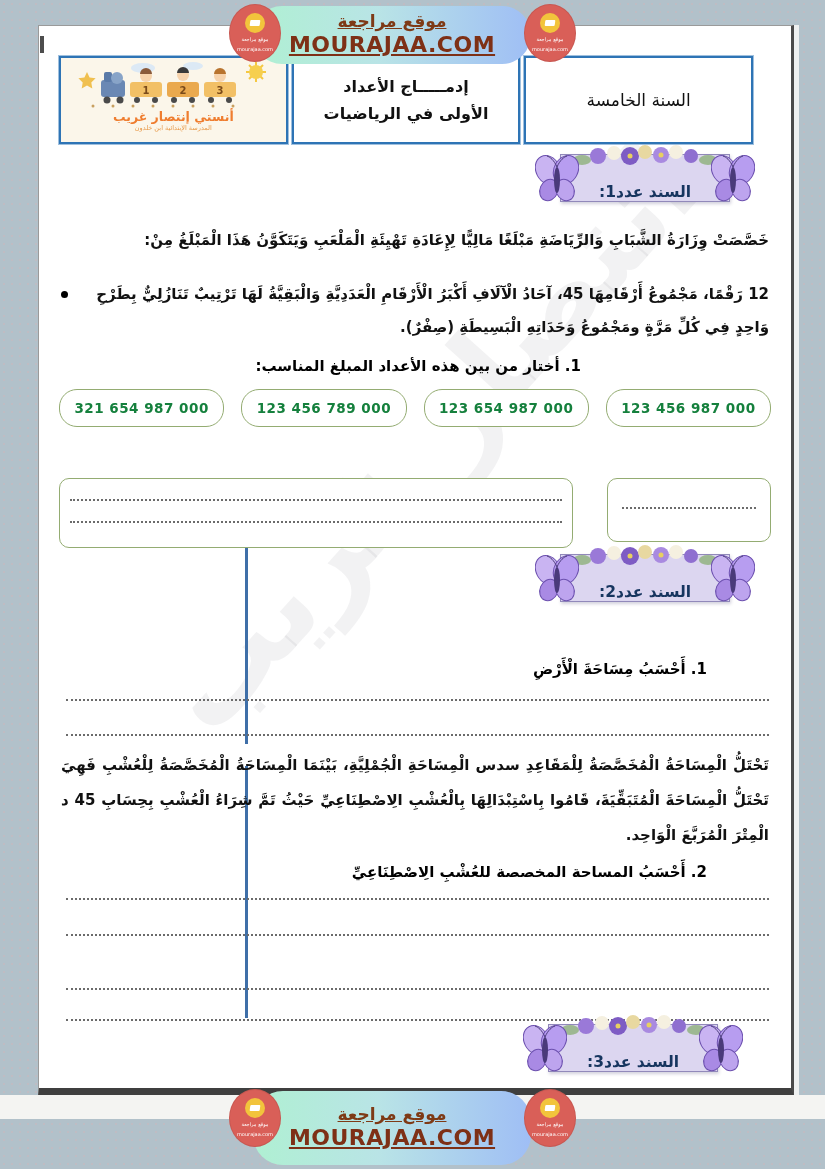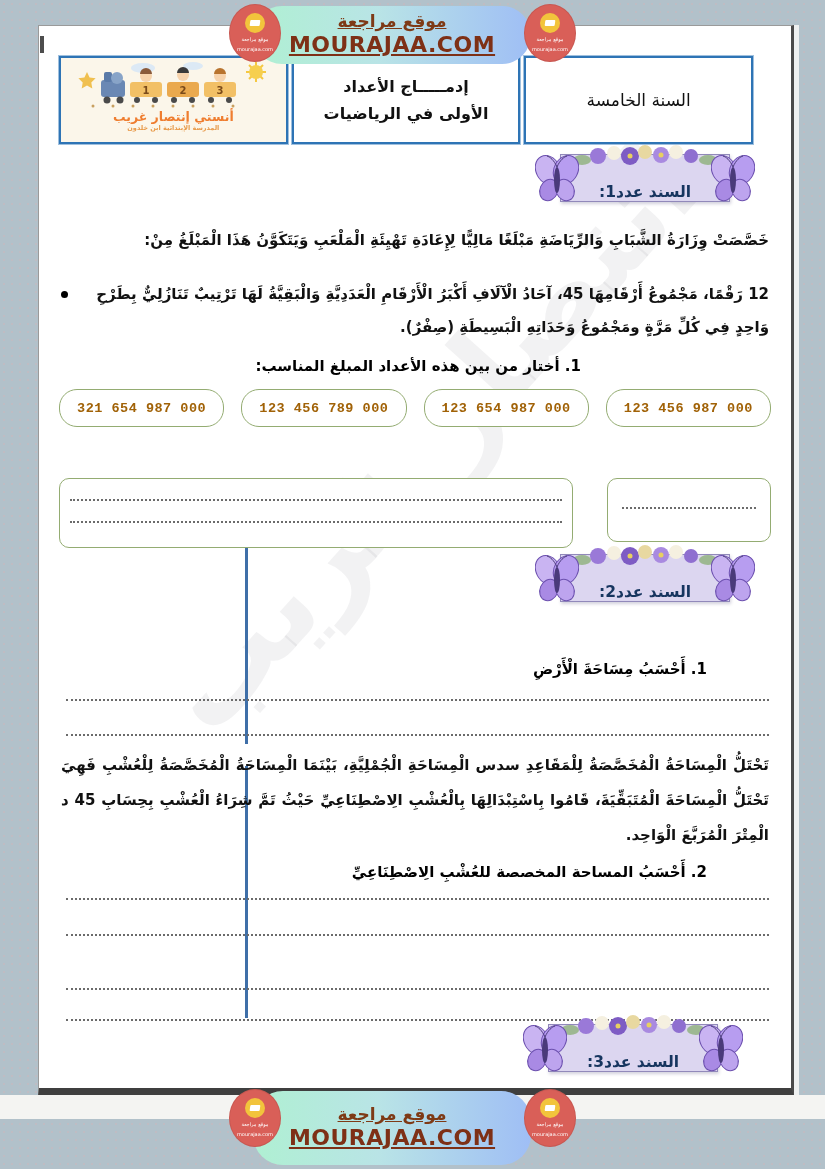--- a/index.html
+++ b/index.html
@@ -53,21 +53,21 @@
   .doc-table{
     left:20px;top:30px;width:694px;height:88px;
     display:flex;flex-direction:row;gap:4px;z-index:2;
   }
   .doc-cell{flex:1;border:2px solid #2e74b5;outline:1px solid #9fc0de;background:#fff;
     display:flex;flex-direction:column;align-items:center;justify-content:center;}
   .cell-year{font-size:17px;font-weight:normal;color:#111;}
   .cell-subject{font-size:16px;font-weight:bold;color:#111;text-align:center;line-height:1.7;}
   .cell-logo{background:#fbf6ea;justify-content:flex-start;padding-top:2px;}
   .teacher-name{font-size:12.5px;font-weight:bold;color:#ef7d2f;line-height:1.1;}
-  .school-name{font-size:6.5px;font-weight:bold;color:#e89a4a;line-height:1.4;}
+  .school-name{font-size:6.5px;font-weight:normal;color:#e89a4a;line-height:1.4;}
 
   
   .banner{width:212px;height:68px;display:flex;align-items:center;justify-content:center;z-index:3;}
   .banner-box{
     position:relative;width:168px;height:46px;background:#dcd6f0;border:1px solid #9189ba;
     display:flex;align-items:flex-end;justify-content:center;z-index:1;
     box-shadow:1px 2px 3px rgba(80,70,120,.25);
   }
   .banner-title{font-size:15.5px;font-weight:bold;color:#16355f;}
   .banner .bf{position:absolute;z-index:2;}
@@ -83,21 +83,21 @@
   }
   .bullet-row{display:flex;flex-direction:row-reverse;align-items:flex-start;gap:4px;}
   .bullet-dot{width:7px;height:7px;border-radius:50%;background:#000;margin-top:13px;flex:0 0 auto;}
   .question{font-weight:bold;font-size:15px;color:#000;}
 
   
   .choices{left:20px;right:20px;display:flex;gap:17px;z-index:2;}
   .choice{
     flex:1;height:36px;border:1.5px solid #94ac72;border-radius:18px;background:#fff;
     display:flex;align-items:center;justify-content:center;
-    font-size:13.5px;font-weight:bold;color:#a16207;direction:ltr;letter-spacing:.5px;font-family:Liberation Mono, monospace;
+    font-size:13.5px;font-weight:bold;color:#15803d;direction:ltr;letter-spacing:.5px;
   }
   
   .ansbox{border:1.5px solid #94ac72;border-radius:10px;background:#fff;z-index:2;}
   .dotline{height:0;border-bottom:2px dotted #6b6b6b;}
   .dotline-std{left:27px;right:22px;z-index:1;}
 
   .vline{width:2.5px;background:#3f6fa8;left:206px;z-index:1;}
 </style>
 </head>
 <body>

